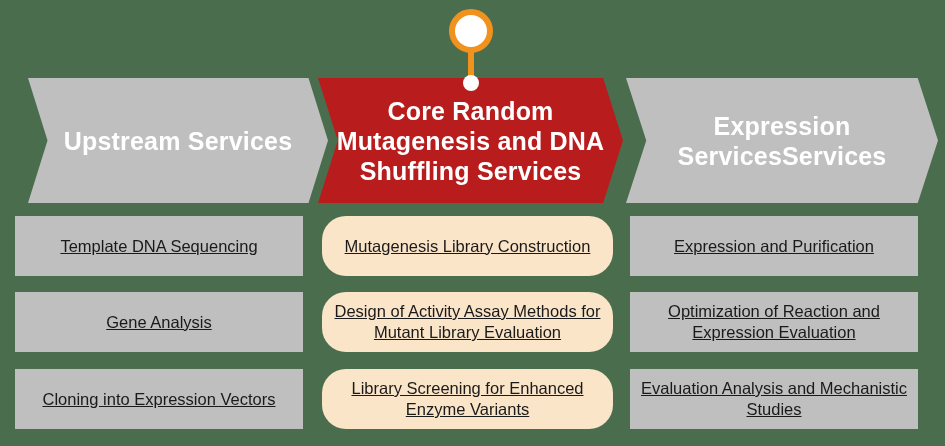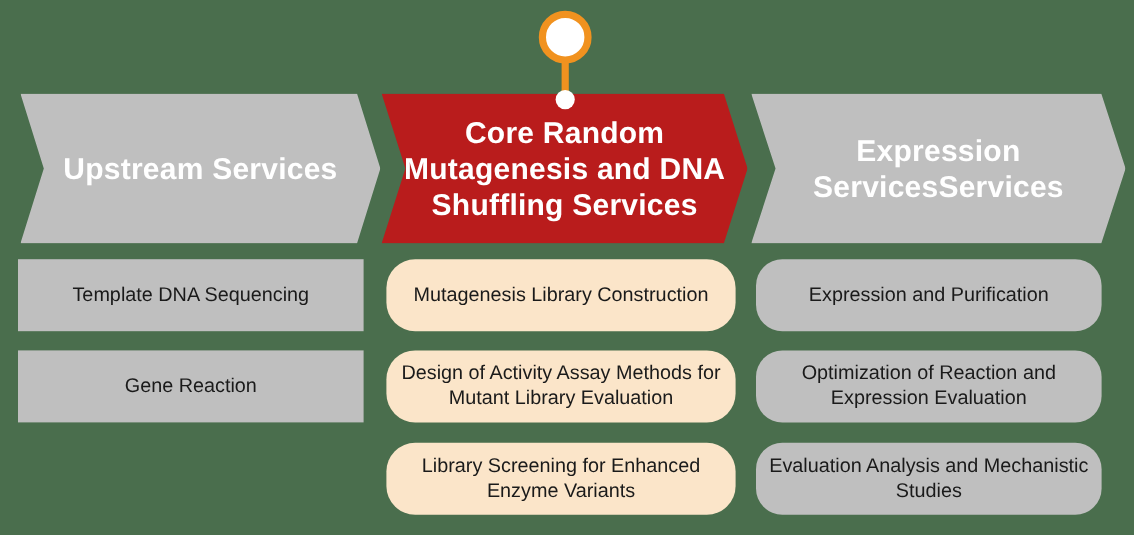--- a/index.html
+++ b/index.html
@@ -42,21 +42,21 @@
     background: #bfbfbf;
     -webkit-clip-path: polygon(0% 0%, 93.5% 0%, 100% 50%, 93.5% 100%, 0% 100%, 6.5% 50%);
     clip-path: polygon(0% 0%, 93.5% 0%, 100% 50%, 93.5% 100%, 0% 100%, 6.5% 50%);
   }
   .chev-orange {
     background: #b91c1c;
     -webkit-clip-path: polygon(0% 0%, 93.5% 0%, 100% 50%, 93.5% 100%, 0% 100%, 6.5% 50%);
     clip-path: polygon(0% 0%, 93.5% 0%, 100% 50%, 93.5% 100%, 0% 100%, 6.5% 50%);
   }
 
-  #banner-upstream   { left: 17px;  width: 300px; }
+  #banner-upstream   { left: 28px;  width: 300px; }
   #banner-core       { left: 318px; width: 305px; z-index: 3; }
   #banner-downstream { left: 626px; width: 312px; }
 
   
   .pin {
     position: absolute;
     left: 443px;
     top: 9px;
     width: 56px;
     height: 92px;
@@ -99,27 +99,28 @@
     justify-content: center;
     text-align: center;
     box-sizing: border-box;
     height: 60px;
   }
   .box-label {
     font-size: 16.5px;
     line-height: 21px;
     color: #1a1a1a;
     padding: 0 8px;
+    text-decoration: underline;
   }
   .box-gray  { background: #bfbfbf; }
   .box-peach { background: #fbe5c9; }
 
   .col-left   { left: 15px;  width: 288px; }
   .col-mid    { left: 322px; width: 291px; border-radius: 24px; }
-  .col-right  { left: 630px; width: 288px; border-radius: 22px; }
+  .col-right  { left: 630px; width: 288px; }
 
   .row-1 { top: 216px; }
   .row-2 { top: 292px; }
   .row-3 { top: 369px; }
 </style>
 </head>
 <body>
 
 <div id="page">
 
@@ -138,21 +139,24 @@
   <div class="pin">
     <div class="pin-ring"></div>
     <div class="pin-stem"></div>
     <div class="pin-dot"></div>
   </div>
 
   <div class="box box-gray col-left row-1">
     <span class="box-label">Template DNA Sequencing</span>
   </div>
   <div class="box box-gray col-left row-2">
-    <span class="box-label">Gene Reaction</span>
+    <span class="box-label">Gene Analysis</span>
+  </div>
+  <div class="box box-gray col-left row-3">
+    <span class="box-label">Cloning into Expression Vectors</span>
   </div>
 
   <div class="box box-peach col-mid row-1">
     <span class="box-label">Mutagenesis Library Construction</span>
   </div>
   <div class="box box-peach col-mid row-2">
     <span class="box-label">Design of Activity Assay Methods for Mutant Library Evaluation</span>
   </div>
   <div class="box box-peach col-mid row-3">
     <span class="box-label">Library Screening for Enhanced Enzyme Variants</span>

